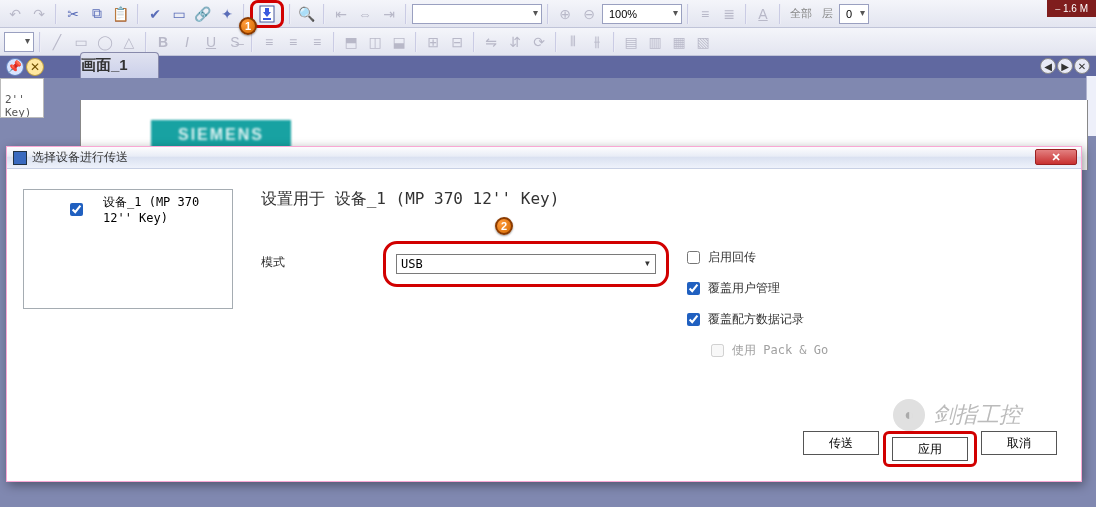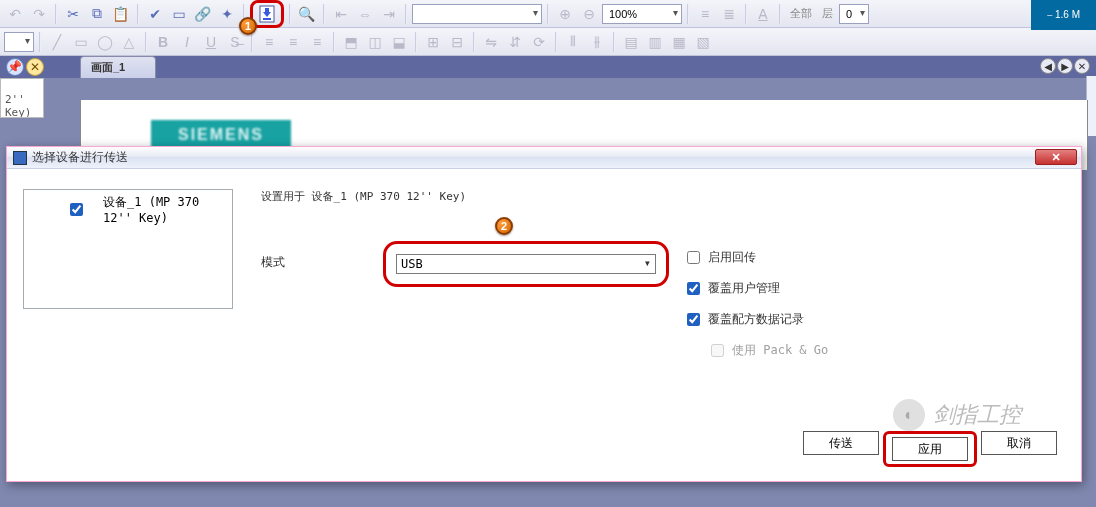--- a/index.html
+++ b/index.html
@@ -86,22 +86,22 @@
     background: #6068a0;
     height: 22px;
     display:flex;align-items:flex-end;
     padding-left: 80px;
     position: relative;
   }
   .tab {
     background: linear-gradient(#e0e2f0,#cbd0ea);
     border: 1px solid #888aab;
     border-bottom: none;
-    padding: 3px 30px 3px 10px;
-    font-size: 11px;
+    padding: 3px 30px 3px 0;
+    font-size: 15px;
     color:#333;
     border-radius: 4px 4px 0 0;
     font-weight: bold;
   }
   .pin-area {
     position:absolute; left:0; top:0;
     display:flex; gap:2px; padding:2px 6px;
     align-items:center;
   }
   .pin-btn {
@@ -192,21 +192,21 @@
     background:#fff;
     padding:4px;
     font-family: "SimSun", monospace;
     font-size:12px;
   }
   .device-item { display:flex; align-items:center; gap:20px;padding-left:42px; }
   .device-item input { accent-color:#2060c0; }
 
   .settings-label {
     position:absolute; left:254px; top:20px;
-    font-size:11px; color:#333;
+    font-size:16px; color:#333;
     font-family: "SimSun", monospace;
   }
 
   .mode-label {
     position:absolute; left:254px; top:85px;
     font-size:12px; color:#333;
   }
 
   .mode-combo-wrap {
     position:absolute; left:376px; top:72px;
@@ -264,22 +264,22 @@
   .watermark .wicon{
     width:32px;height:32px;border-radius:50%;
     background:#e0e0e0;
     display:flex;align-items:center;justify-content:center;
     font-size:16px;color:#aaa;
   }
 
   
   .corner-chip{
     position:absolute; right:0; top:0;
-    height:30px; padding:0 16px;
-    background:#0369a1; color:#fff; font-size:10px;
+    height:17px; padding:0 8px;
+    background:#7f1d1d; color:#fff; font-size:10px;
     display:flex;align-items:center;
   }
   .right-edge{
     position:absolute; right:0; top:76px; width:10px; height:60px;
     background:#eef0fa; border-left:1px solid #b0b4d0;
   }
 </style>
 </head>
 <body>
 

